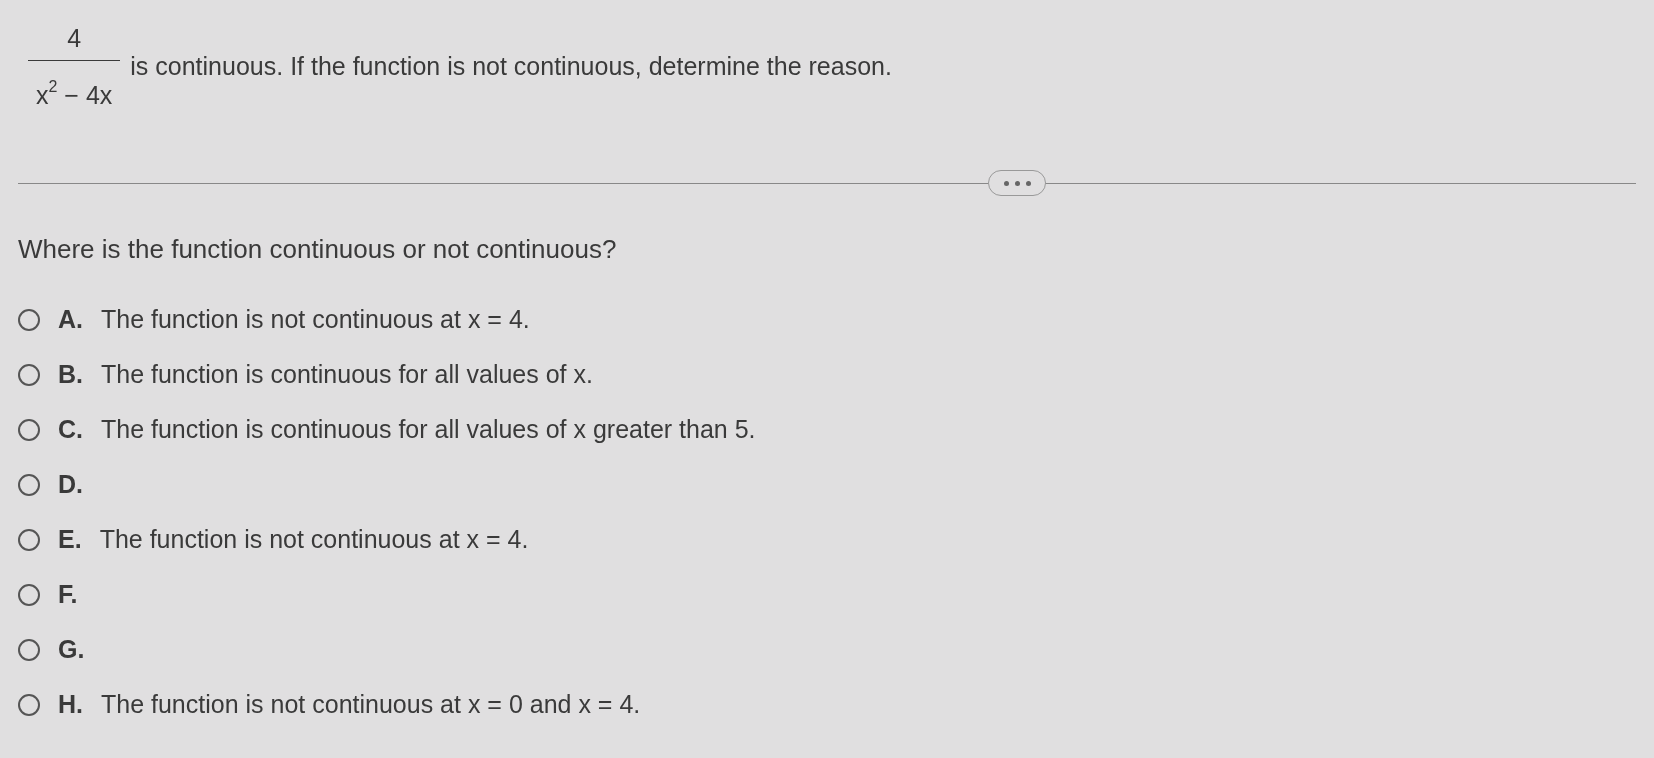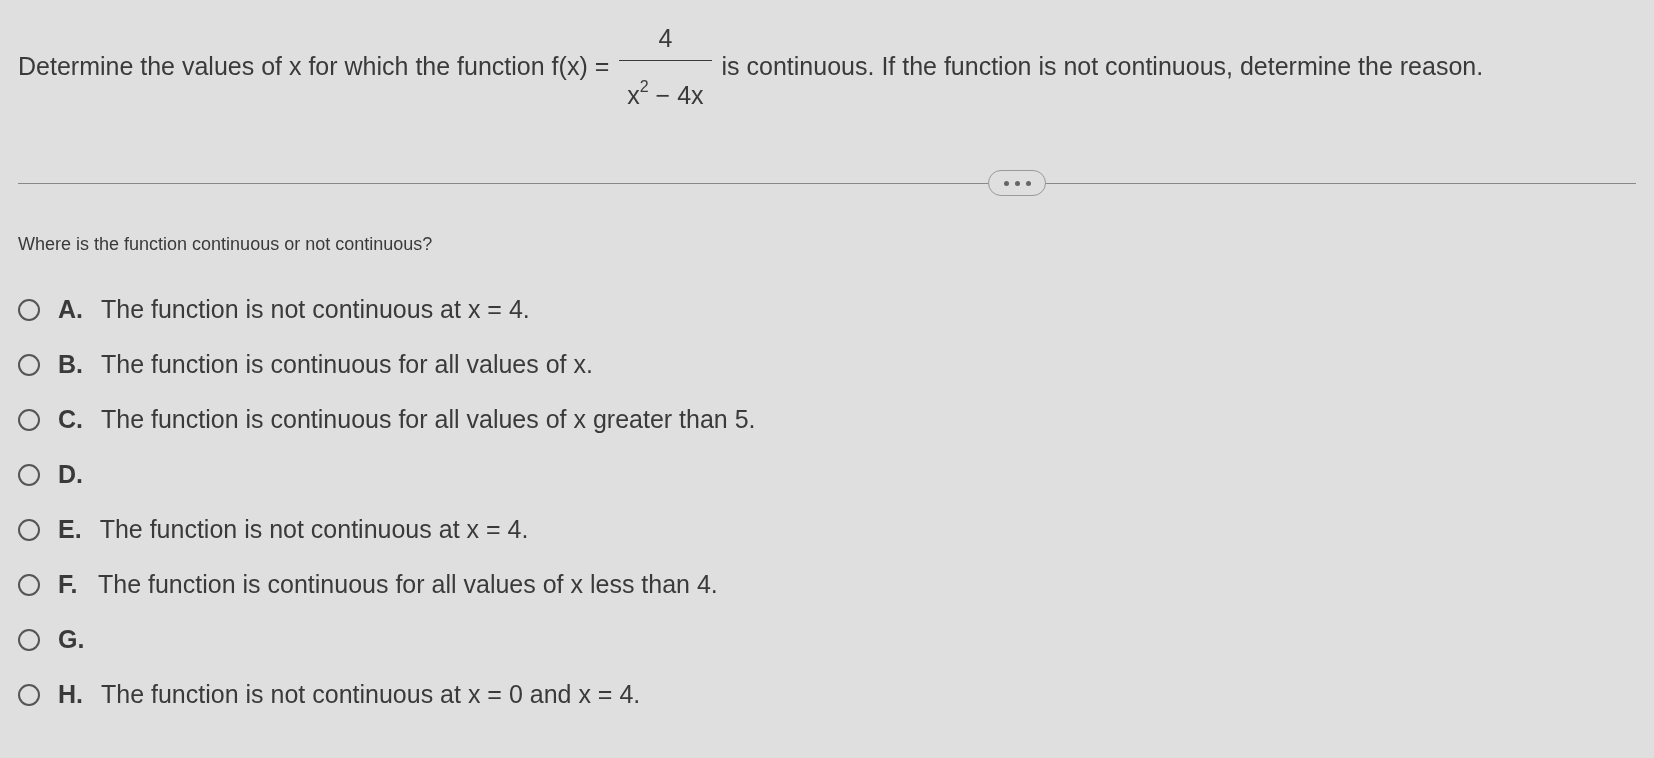--- a/index.html
+++ b/index.html
@@ -71,21 +71,21 @@
     cursor: pointer;
   }
   .dots-btn .dot {
     width: 5px;
     height: 5px;
     background: #666;
     border-radius: 50%;
     margin: 0 3px;
   }
   .subquestion {
-    font-size: 18px;
+    font-size: 26px;
     margin-bottom: 40px;
   }
   .option-row {
     display: flex;
     align-items: center;
     margin-bottom: 26px;
     font-size: 25px;
   }
   .radio {
     width: 22px;
@@ -100,21 +100,20 @@
   .option-letter {
     font-weight: bold;
     margin-right: 18px;
     min-width: 22px;
   }
 </style>
 </head>
 <body>
 
 <div class="question-text">
-  <span>Determine the values of x for which the function f(x) =</span>
   <span class="fraction">
     <span class="num">4</span>
     <span class="den">
       <span>x</span><span class="sup">2</span><span> − 4x</span>
     </span>
   </span>
   <span> is continuous. If the function is not continuous, determine the reason.</span>
 </div>
 
 <div class="divider-row">
@@ -149,21 +148,20 @@
     <span class="option-letter">D.</span>
   </div>
   <div class="option-row">
     <div class="radio"></div>
     <span class="option-letter">E.</span>
     <span>The function is not continuous at x = 4.</span>
   </div>
   <div class="option-row">
     <div class="radio"></div>
     <span class="option-letter">F.</span>
-    <span>The function is continuous for all values of x less than 4.</span>
   </div>
   <div class="option-row">
     <div class="radio"></div>
     <span class="option-letter">G.</span>
   </div>
   <div class="option-row">
     <div class="radio"></div>
     <span class="option-letter">H.</span>
     <span>The function is not continuous at x = 0 and x = 4.</span>
   </div>

